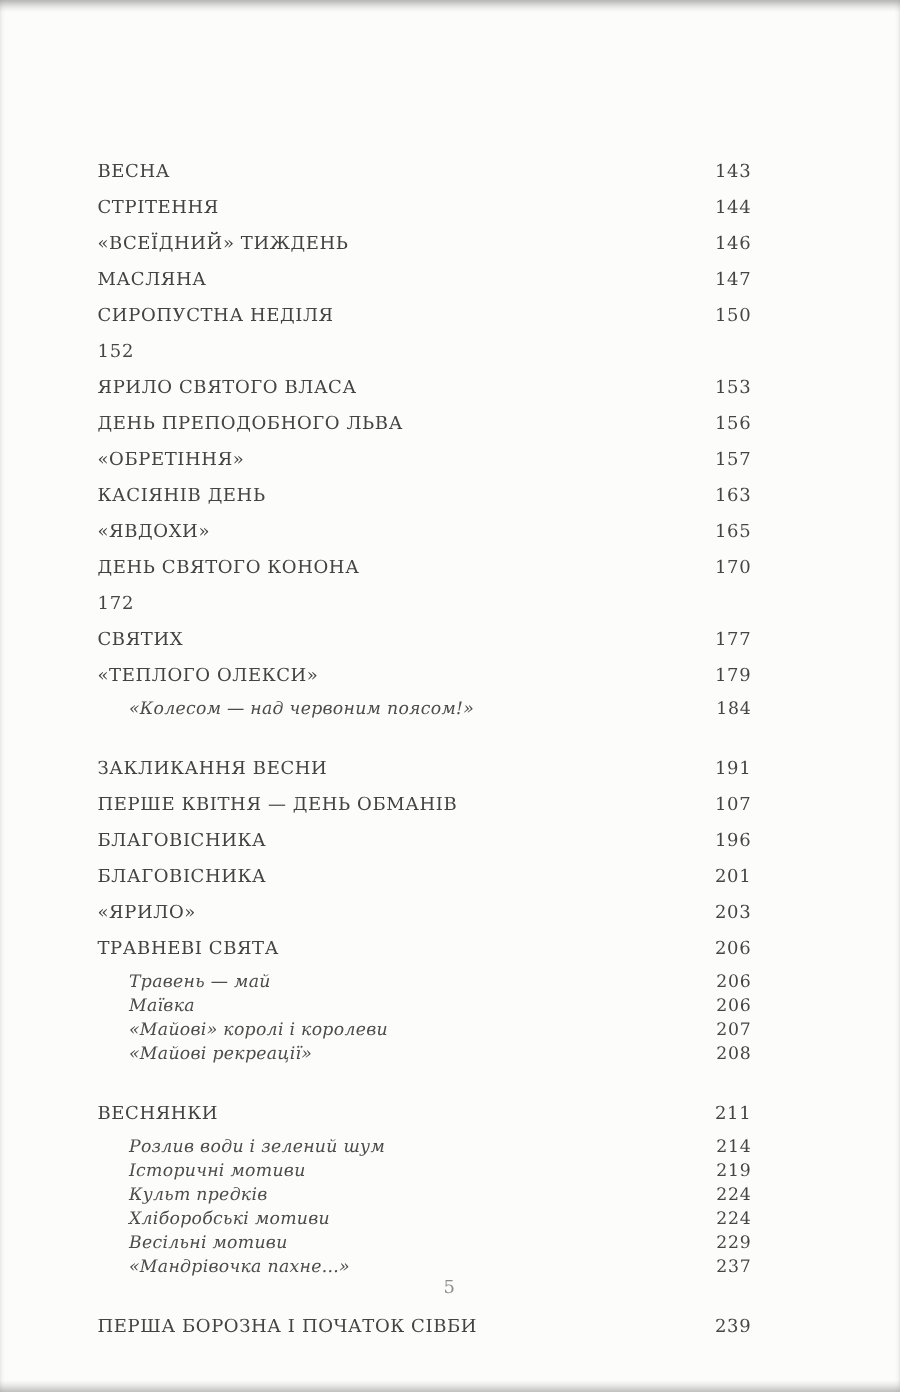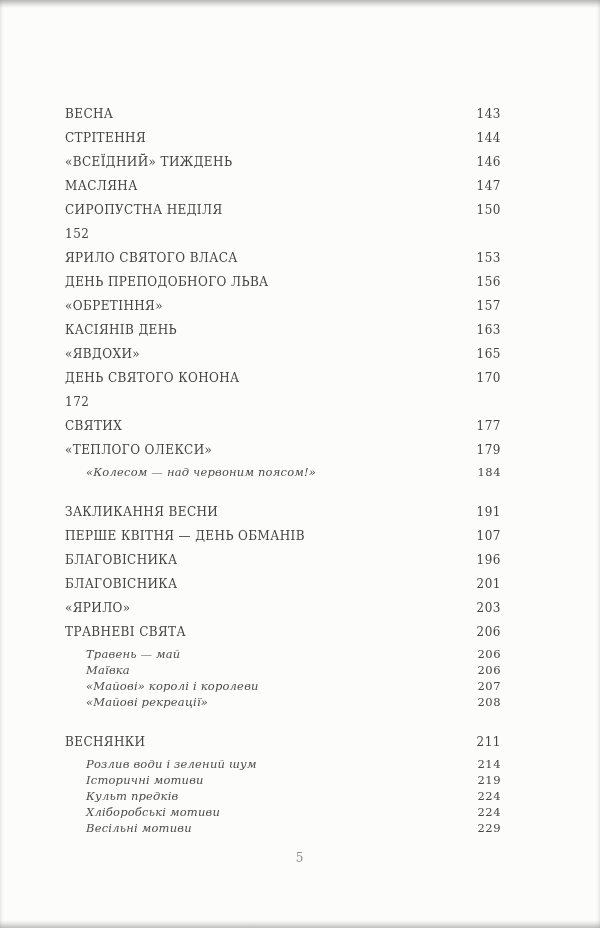--- a/index.html
+++ b/index.html
@@ -221,15 +221,23 @@
         <span class="toc-page">224</span>
       </div>
       <div class="toc-row sub">
         <span class="toc-label">Хліборобські мотиви</span>
         <span class="toc-page">224</span>
       </div>
       <div class="toc-row sub">
         <span class="toc-label">Весільні мотиви</span>
         <span class="toc-page">229</span>
       </div>
+      <div class="toc-row sub">
+        <span class="toc-label">«Мандрівочка пахне...»</span>
+        <span class="toc-page">237</span>
+      </div>
+      <div class="toc-row main">
+        <span class="toc-label">ПЕРША БОРОЗНА І ПОЧАТОК СІВБИ</span>
+        <span class="toc-page">239</span>
+      </div>
     </div>
   <div class="footer-pagenum">5</div>
 </div>
 
 </body></html>

